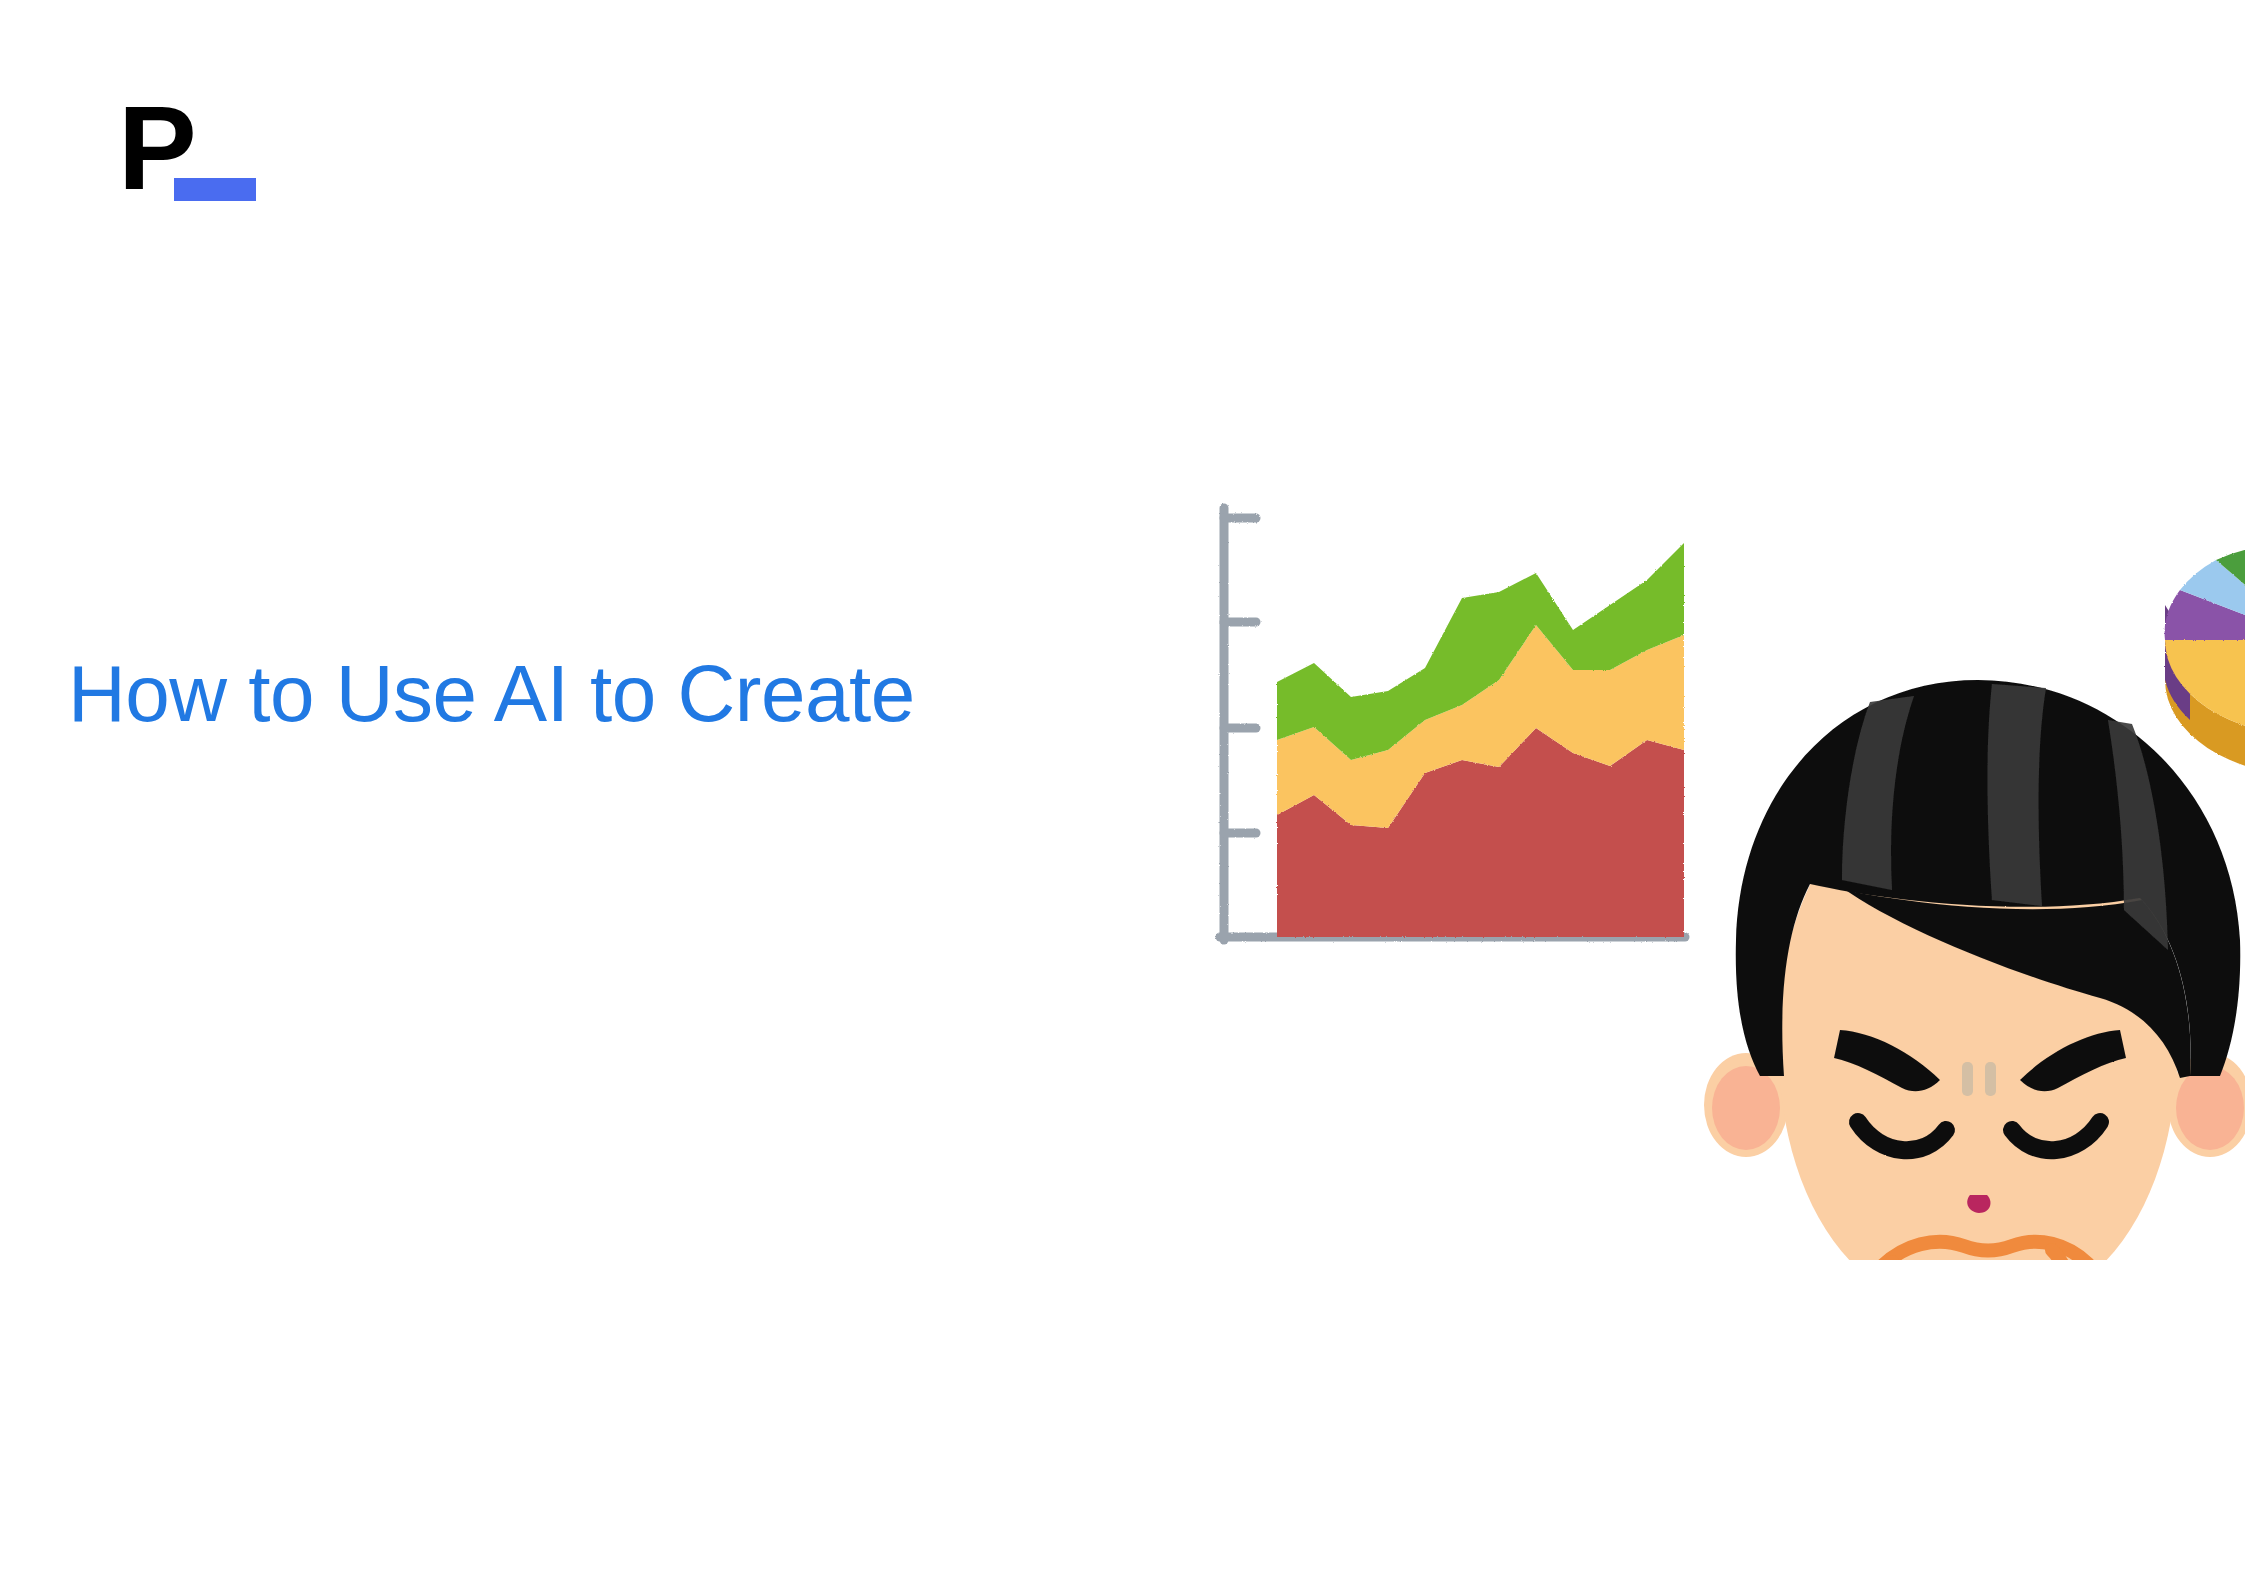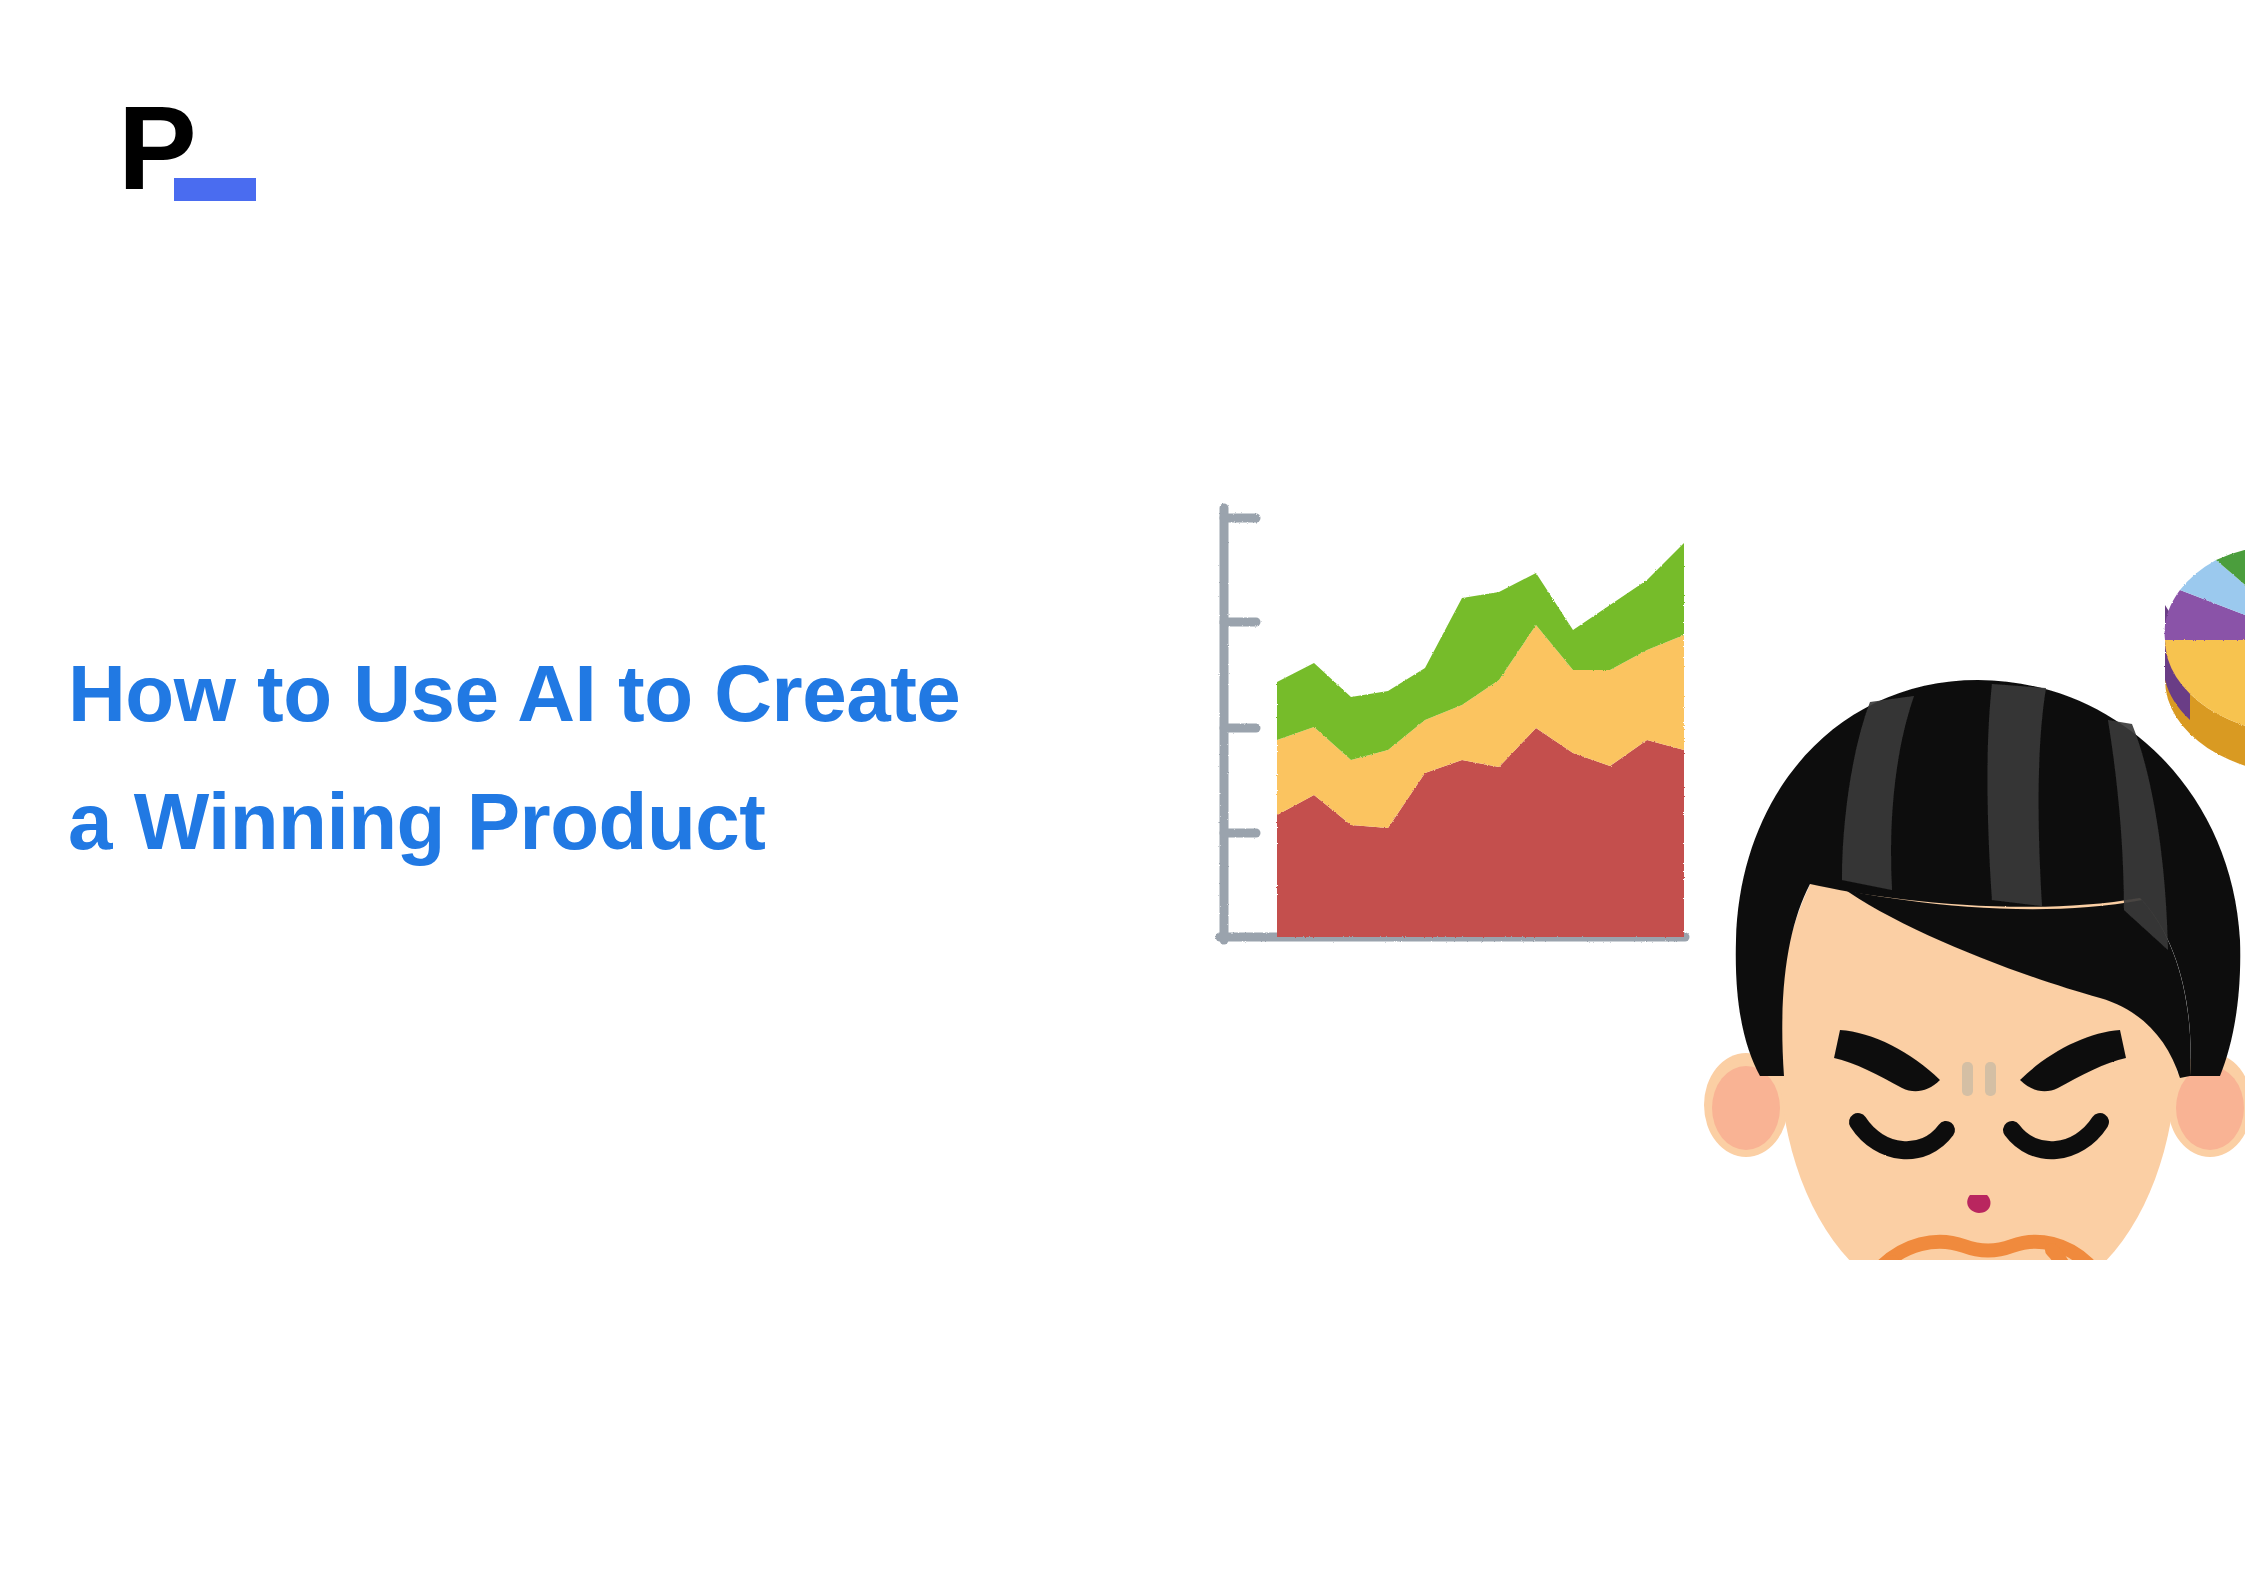--- a/index.html
+++ b/index.html
@@ -39,21 +39,21 @@
   }
 
   
   #headline {
     position: absolute;
     left: 68px; top: 630px;
     width: 1110px;
   }
   #headline .line {
     font-family: "Liberation Sans", sans-serif;
-    font-weight: bold;
+    font-weight: normal;
     font-size: 80px;
     line-height: 128px;
     color: #2179E3;
     white-space: nowrap;
     letter-spacing: -0.5px;
   }
 
   
   #illustration {
     position: absolute;
@@ -67,21 +67,20 @@
 
 <div id="page">
 
   <div id="logo">
     <div class="p-letter">P</div>
     <div class="underscore"></div>
   </div>
 
   <div id="headline">
     <div class="line">How to Use AI to Create</div>
-    <div class="line">a Winning Product</div>
   </div>
 
   <div id="illustration">
     <svg viewBox="0 0 1065 1010" xmlns="http://www.w3.org/2000/svg">
       <defs>
         <filter id="rough" x="-10%" y="-10%" width="120%" height="120%">
           <feTurbulence type="fractalNoise" baseFrequency="0.9" numOctaves="3" result="n"></feTurbulence>
           <feDisplacementMap in="SourceGraphic" in2="n" scale="2.2" xChannelSelector="R" yChannelSelector="G"></feDisplacementMap>
         </filter>
         <filter id="roughsoft" x="-10%" y="-10%" width="120%" height="120%">

